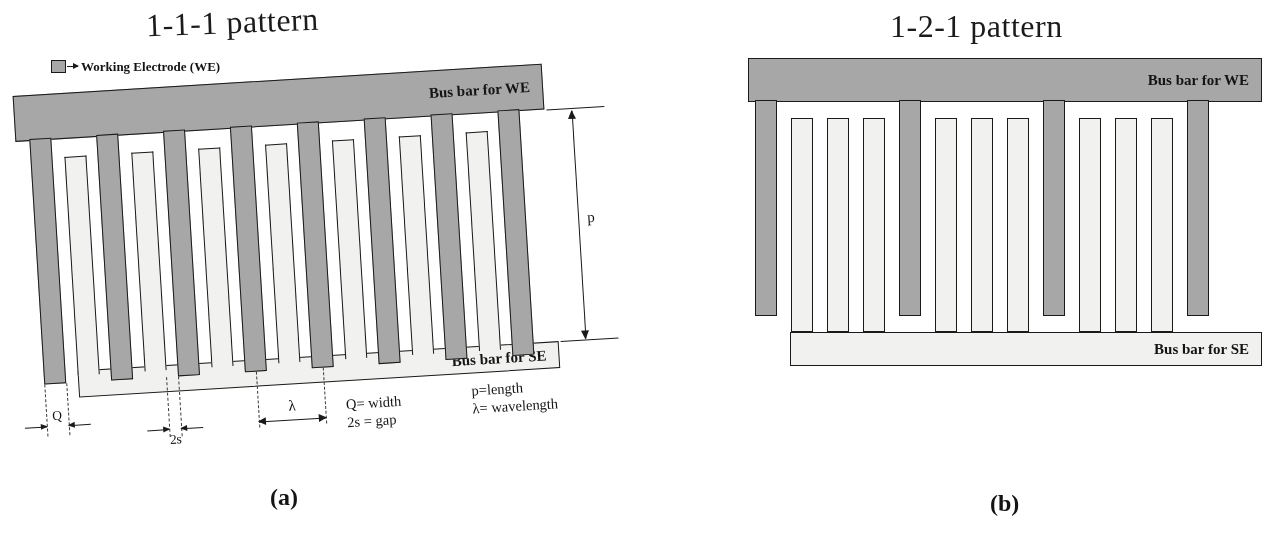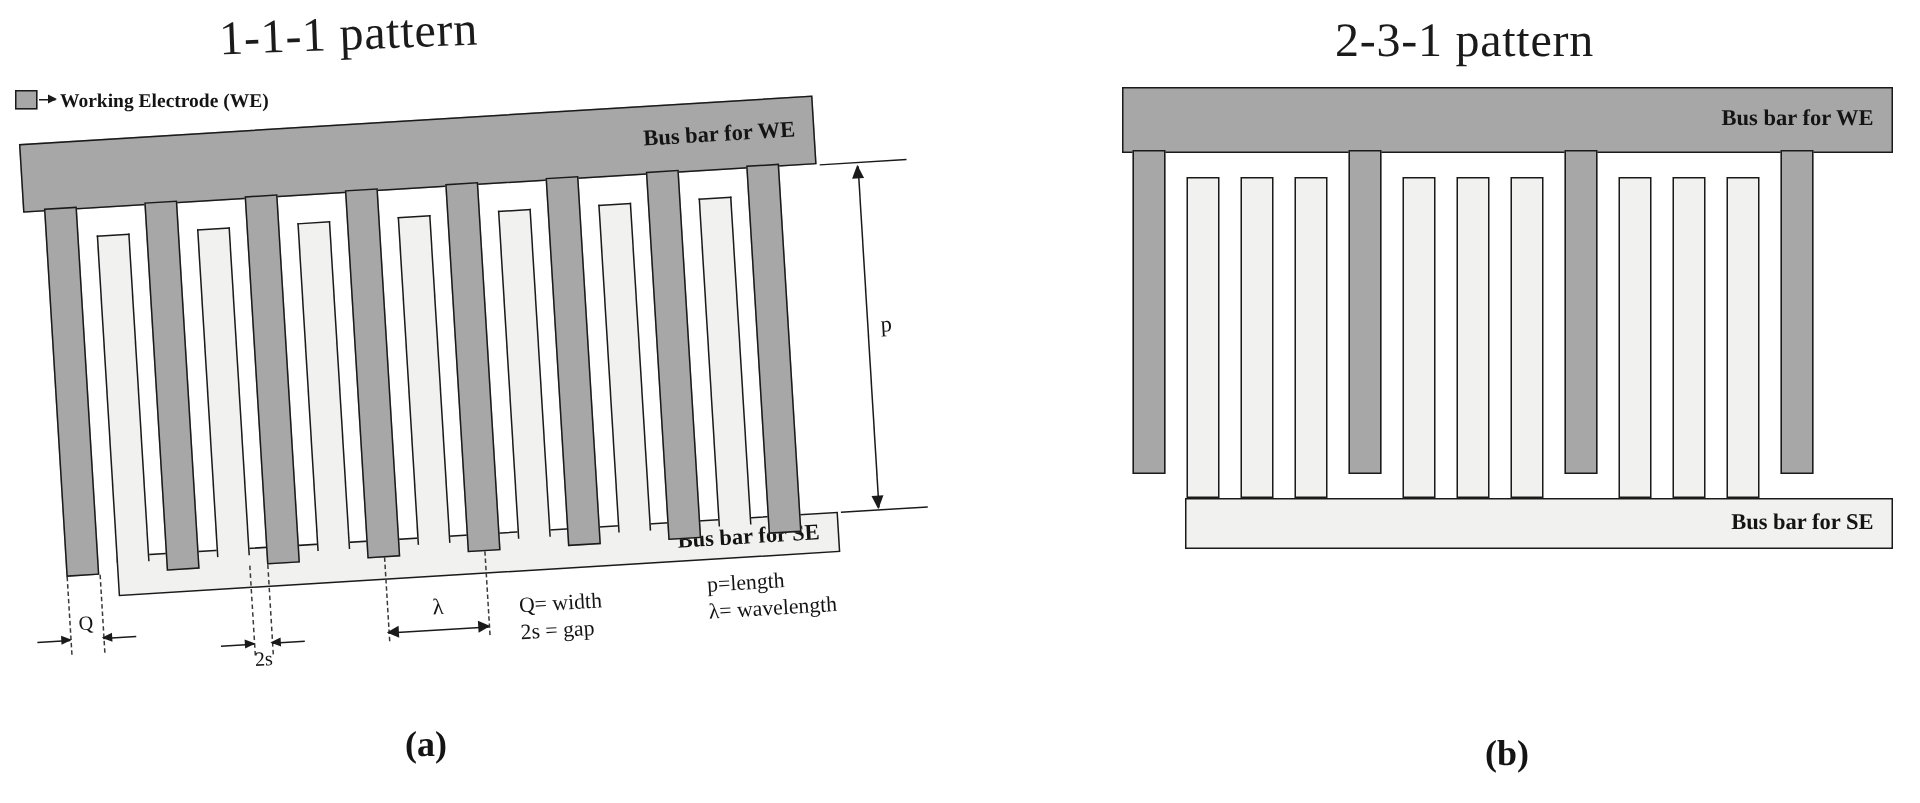--- a/index.html
+++ b/index.html
@@ -13,21 +13,21 @@
   .title { position:absolute; font-size:32px; letter-spacing:.5px; white-space:nowrap; color:#1b1b1b; }
   #title-a { left:146px; top:4px; transform:rotate(-2.2deg); }
   #title-b { left:230px; top:8px; }
 
   .caption { position:absolute; font-weight:bold; font-size:24px; }
   #caption-a { left:270px; top:484px; }
   #caption-b { left:330px; top:490px; }
 
   
   .legend { position:absolute; left:10px; top:57px; }
-  .legend-row { display:flex; align-items:center; height:19px; }
+  .legend-row { display:flex; align-items:center; height:19px;margin-left:41px; }
   .swatch { width:15px; height:13px; border:1.3px solid var(--outline,#1a1a1a); flex:0 0 auto; }
   .swatch.we { background:var(--we-fill,#a7a7a7); }
   .swatch.se { background:#fdfdfd; }
   .legend-arrow { position:relative; width:11px; height:1.3px; background:var(--outline,#1a1a1a); margin:0 3px 0 1px; flex:0 0 auto; }
   .legend-arrow::after { content:""; position:absolute; right:-1px; top:-2.9px;
       border-left:6px solid var(--outline,#1a1a1a); border-top:3.2px solid transparent; border-bottom:3.2px solid transparent; }
   .legend-label { font-weight:bold; font-size:13px; white-space:nowrap; }
 
   
   .ide { position:absolute; }
@@ -168,21 +168,21 @@
         <div>p=length</div>
         <div>λ= wavelength</div>
       </div>
     </div>
 
     <div class="caption" id="caption-a">(a)</div>
   </section>
 
   <section class="panel" id="panel-b">
 
-    <div class="title" id="title-b">2-3-1 pattern</div>
+    <div class="title" id="title-b">1-2-1 pattern</div>
 
     <div class="ide" id="ide-b">
       <div class="bus" id="bus-b-top">
         <span class="bus-label">Bus bar for WE</span>
       </div>
       <div class="bus" id="bus-b-bottom">
         <span class="bus-label">Bus bar for SE</span>
       </div>
       <div class="fingers fb">
           <div class="finger we" style="left: 95px; width: 22px;"></div>

